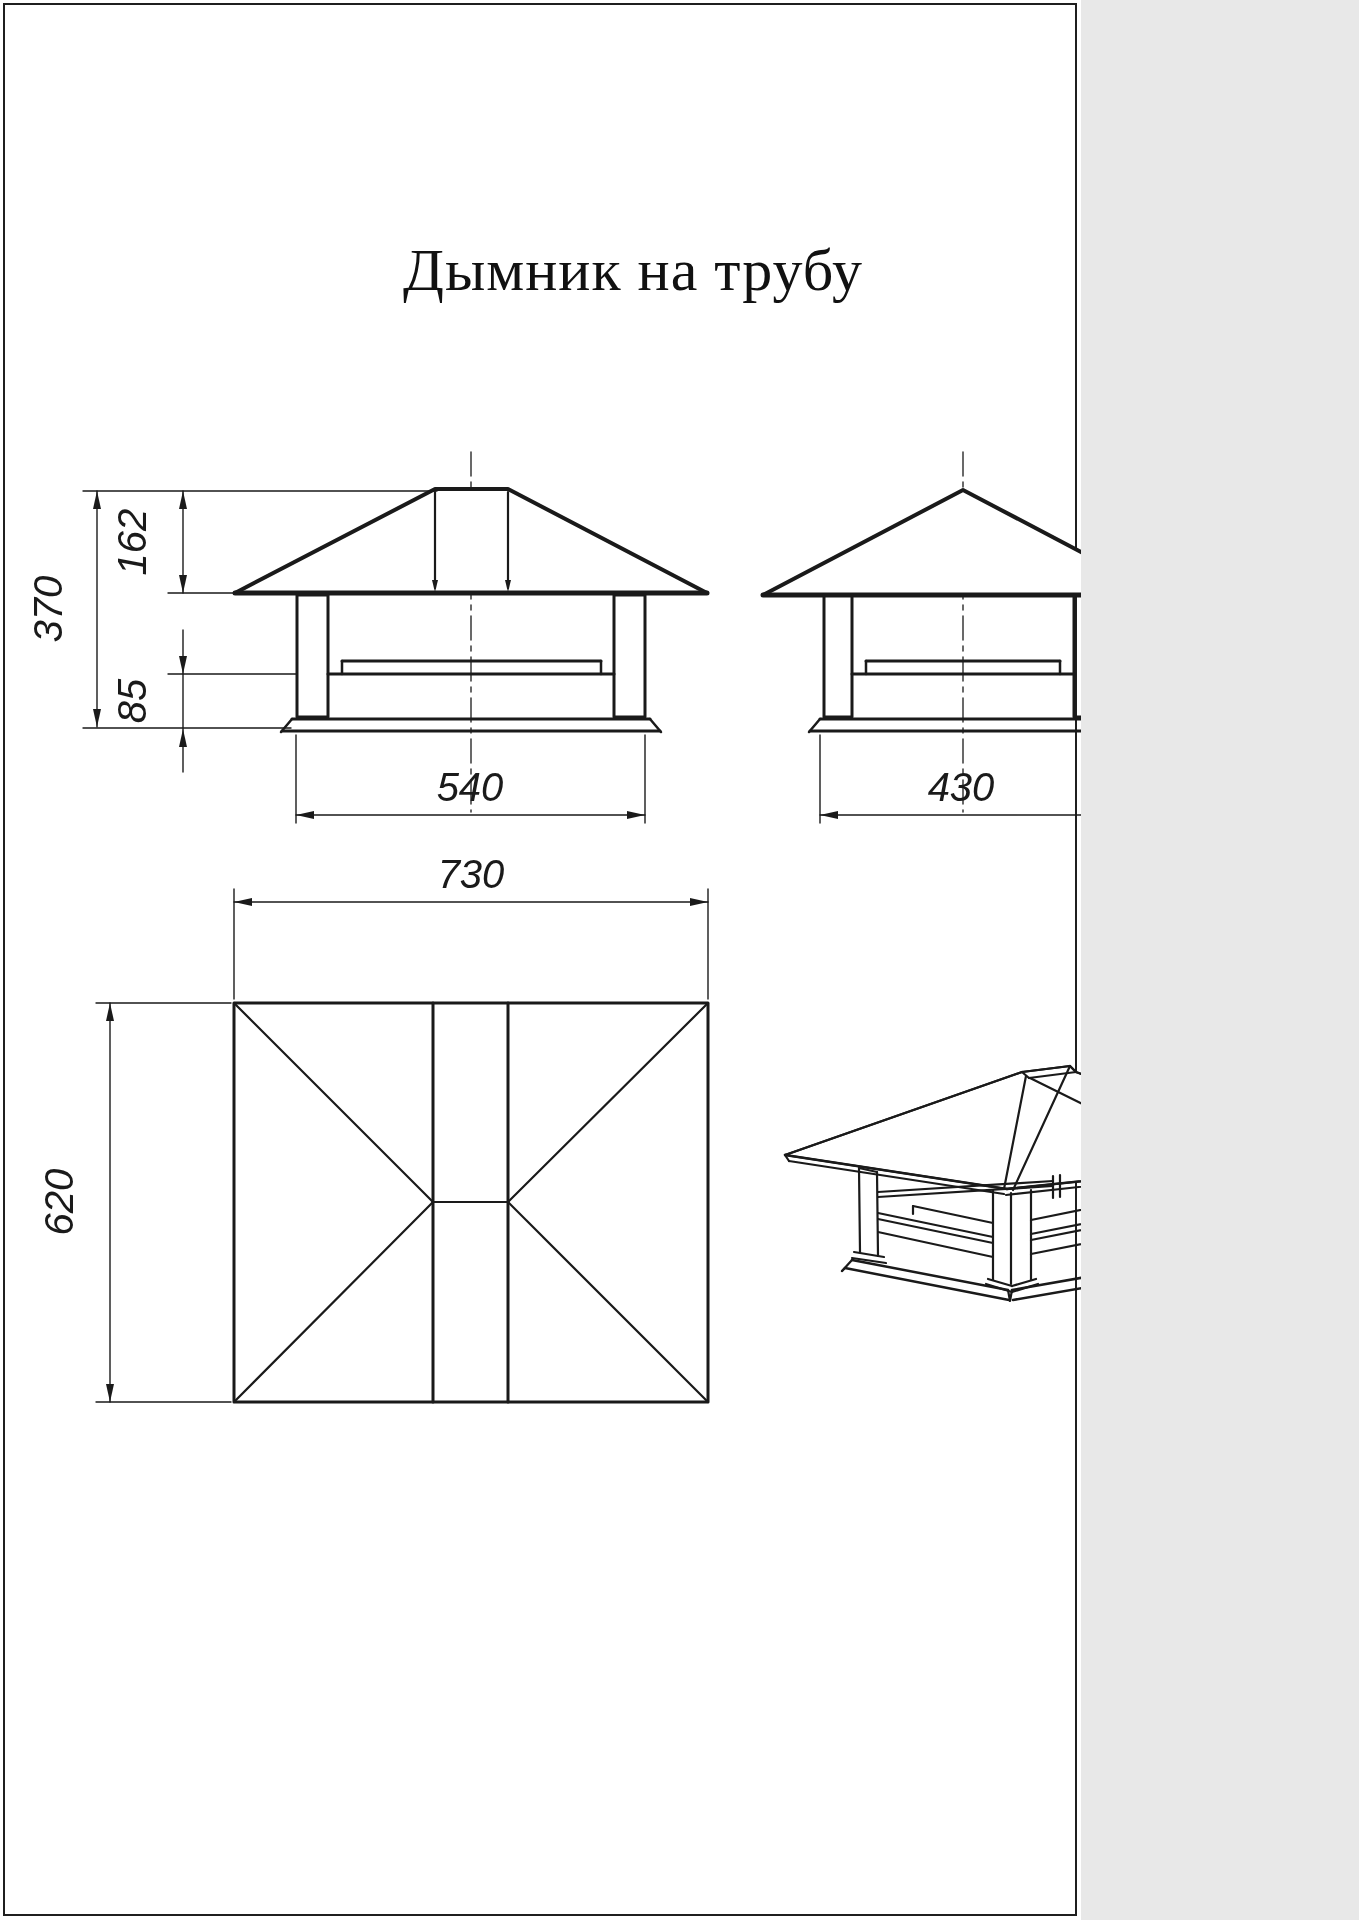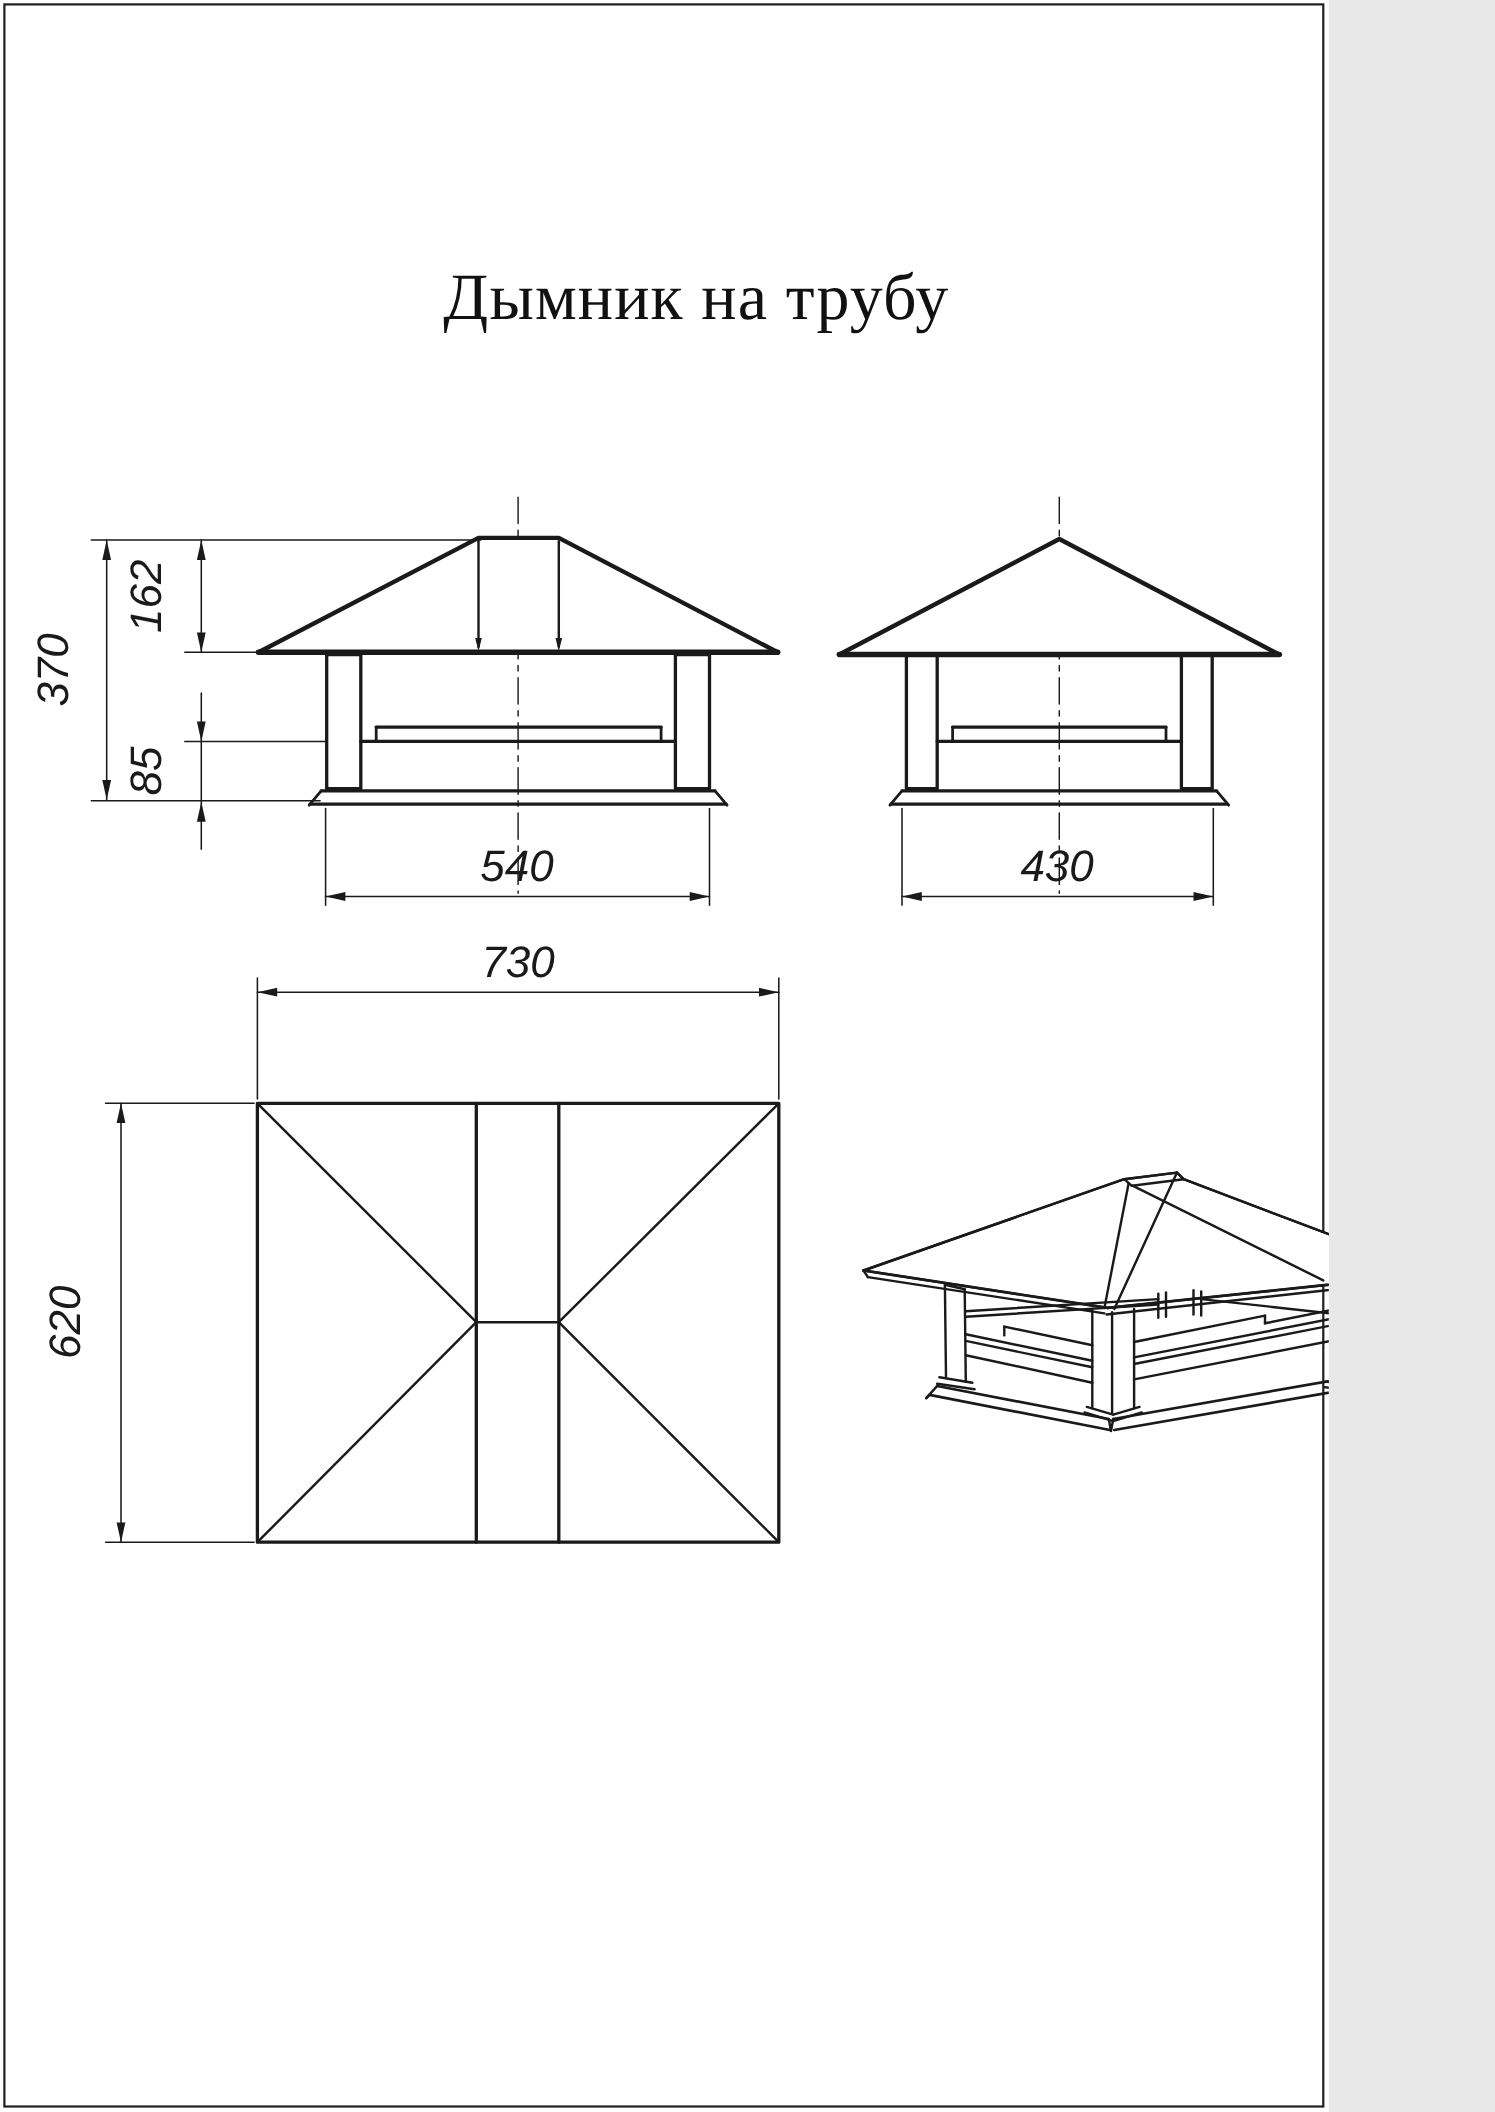--- a/index.html
+++ b/index.html
@@ -1,18 +1,18 @@
 <!DOCTYPE html>
 <html><head>
 <meta charset="utf-8">
 <style>
   html,body{margin:0;padding:0;background:#e8e8e8;}
   #page{
     position:relative;
-    width:1208px;height:1920px;
+    width:1081px;height:1920px;
     background:#ffffff;
     font-family:"Liberation Sans",sans-serif;
     overflow:hidden;
     text-align:right;
   }
   #frame{
     position:absolute;left:3px;top:3px;right:4px;bottom:4px;
     border:2px solid #1f1f1f;
     pointer-events:none;
   }

